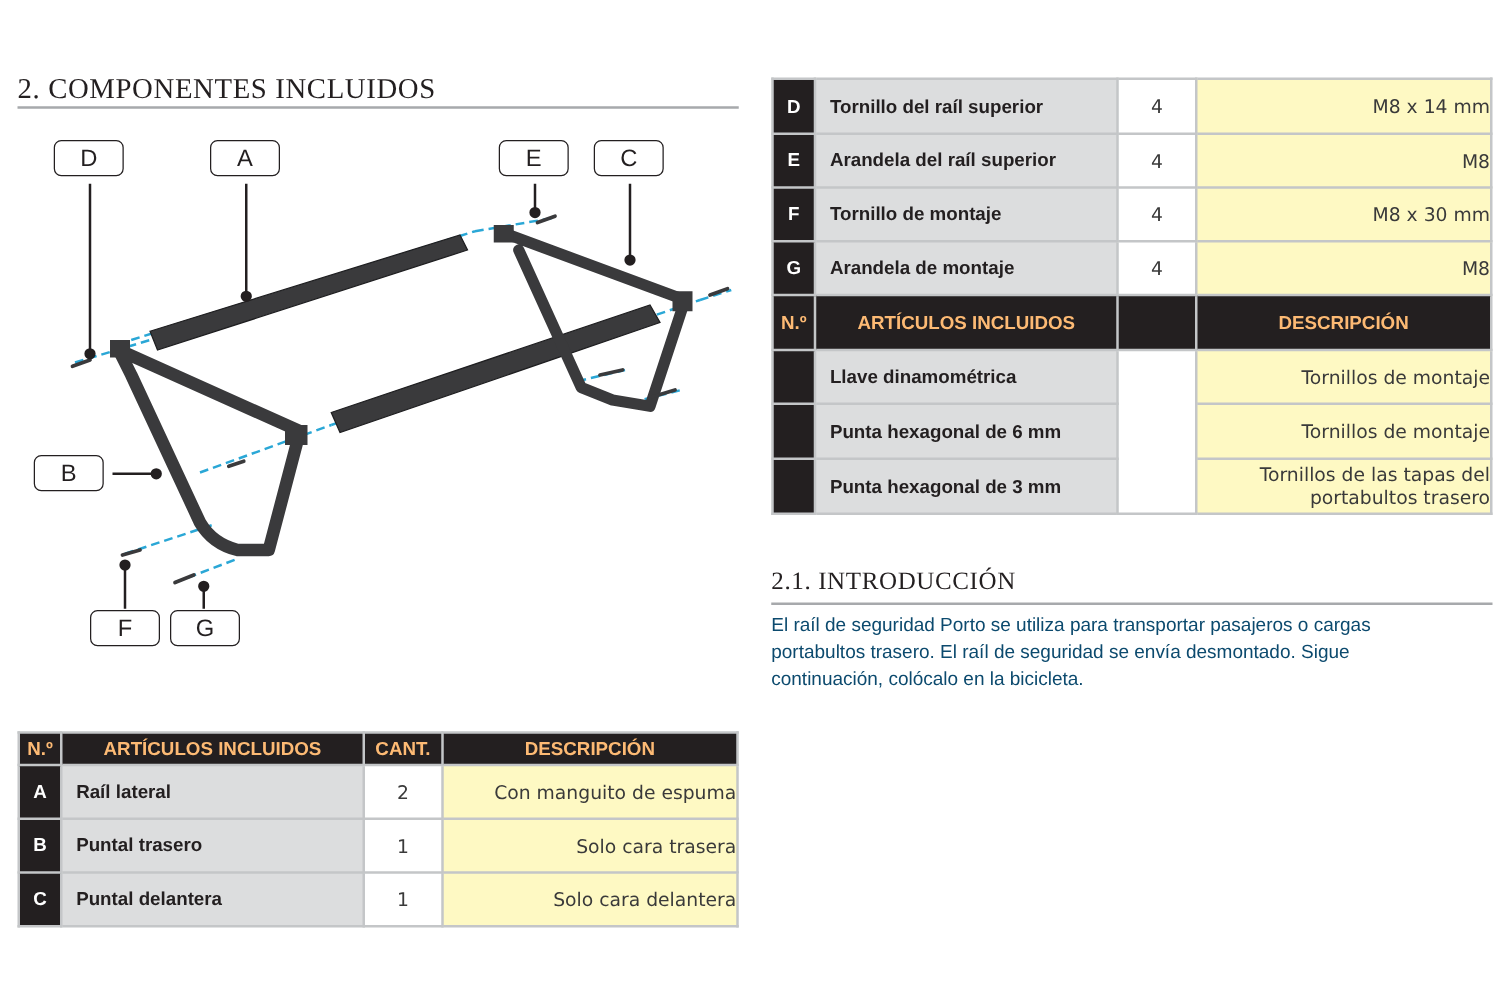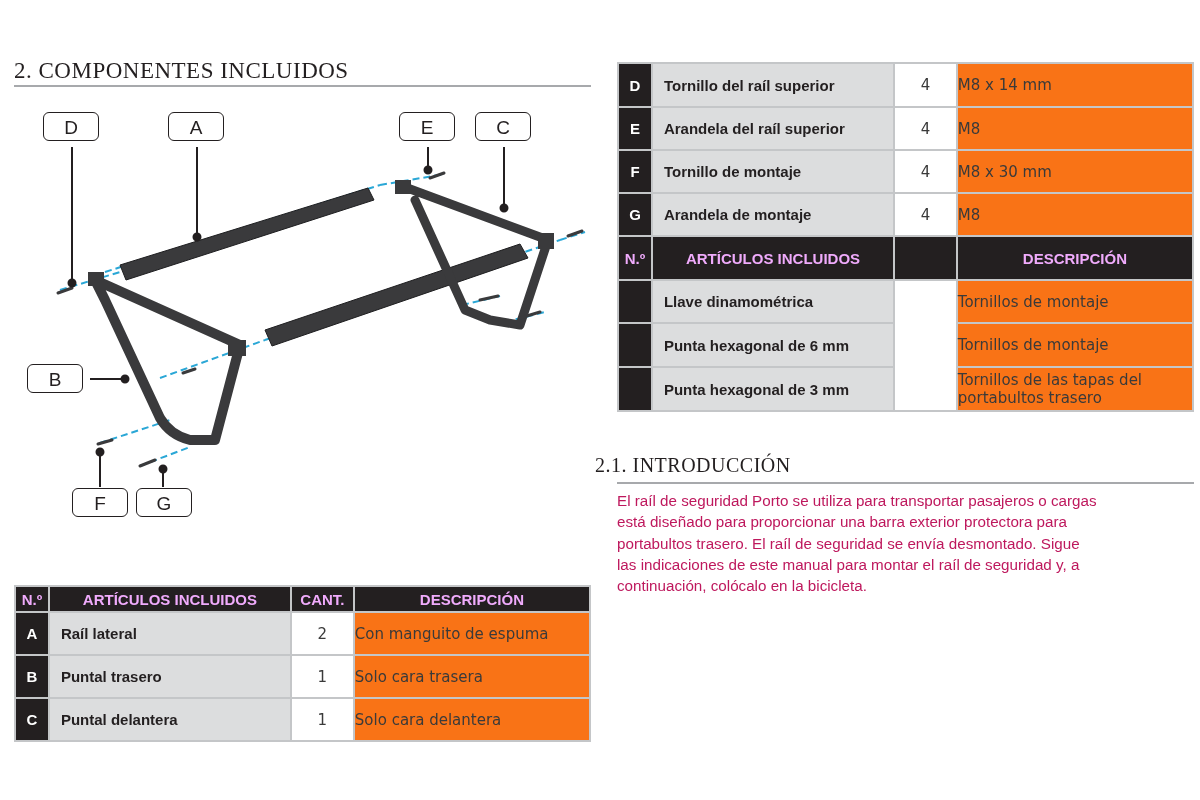--- a/index.html
+++ b/index.html
@@ -11,31 +11,31 @@
 
   
   .diagram { position:absolute; left:0; top:100px; width:600px; height:440px; }
   .callout { position:absolute; width:56px; height:29px; border:1.5px solid #231f20; border-radius:6px;
              background:#fff; text-align:center; line-height:29px; font-size:19px; box-sizing:border-box;
              font-family:"Liberation Sans", sans-serif; }
 
   
   table.spec { position:absolute; border-collapse:collapse; }
   table.spec td, table.spec th { border:2px solid #c4c6c8; padding:0; box-sizing:border-box; }
-  table.spec th { background:#231f20; color:#f0abfc; font-weight:bold; font-size:15px; text-align:center;
+  table.spec th { background:#231f20; color:#fdba74; font-weight:bold; font-size:15px; text-align:center;
                   font-family:"Liberation Sans", sans-serif; }
   td.letter { background:#231f20; color:#fff; font-weight:bold; text-align:center; font-size:15px;
               font-family:"Liberation Sans", sans-serif; }
   td.name { background:#dcddde; font-weight:bold; font-size:15px; padding-left:11px !important;
             font-family:"Liberation Sans", sans-serif;margin-left:36px; }
   td.qty { background:#fff; text-align:center; font-size:15px; color:#3a3a3a; }
-  td.desc { background:#f97316; text-align:left; font-size:15px; color:#3a3a3a; line-height:18px; }
+  td.desc { background:#fef9c3; text-align:right; font-size:15px; color:#3a3a3a; line-height:18px; }
 
   .intro-text { position:absolute; left:617px; top:490px; width:570px; font-size:15.2px; line-height:21.3px;
-                color:#be185d; font-family:"Liberation Sans", sans-serif; }
+                color:#0c4a6e; font-family:"Liberation Sans", sans-serif; }
   .intro-text span { display:block; white-space:nowrap; }
 </style>
 </head>
 <body>
 
 <div class="section-title" style="left:14px; top:58px;">2.  COMPONENTES INCLUIDOS</div>
 <div class="rule" style="left:14px; top:85px; width:577px;"></div>
 
 <div class="diagram">
   <svg width="600" height="440" viewBox="0 100 600 440" style="position:absolute; left:0; top:0;">
@@ -199,21 +199,19 @@
     <td class="letter"></td>
     <td class="name">Punta hexagonal de 3 mm</td>
     <td class="desc">
       <div>Tornillos de las tapas del</div>
       <div>portabultos trasero</div>
     </td>
   </tr>
 </tbody>
   </table>
 
-<div class="section-title" style="left:595px; top:454px; font-size:20px;">2.1.  INTRODUCCIÓN</div>
+<div class="section-title" style="left:617px; top:454px; font-size:20px;">2.1.  INTRODUCCIÓN</div>
 <div class="rule" style="left:617px; top:482px; width:577px;"></div>
 <div class="intro-text">
   <span>El raíl de seguridad Porto se utiliza para transportar pasajeros o cargas</span>
-  <span>está diseñado para proporcionar una barra exterior protectora para</span>
   <span>portabultos trasero. El raíl de seguridad se envía desmontado. Sigue</span>
-  <span>las indicaciones de este manual para montar el raíl de seguridad y, a</span>
   <span>continuación, colócalo en la bicicleta.</span>
 </div>
 
 </body></html>

